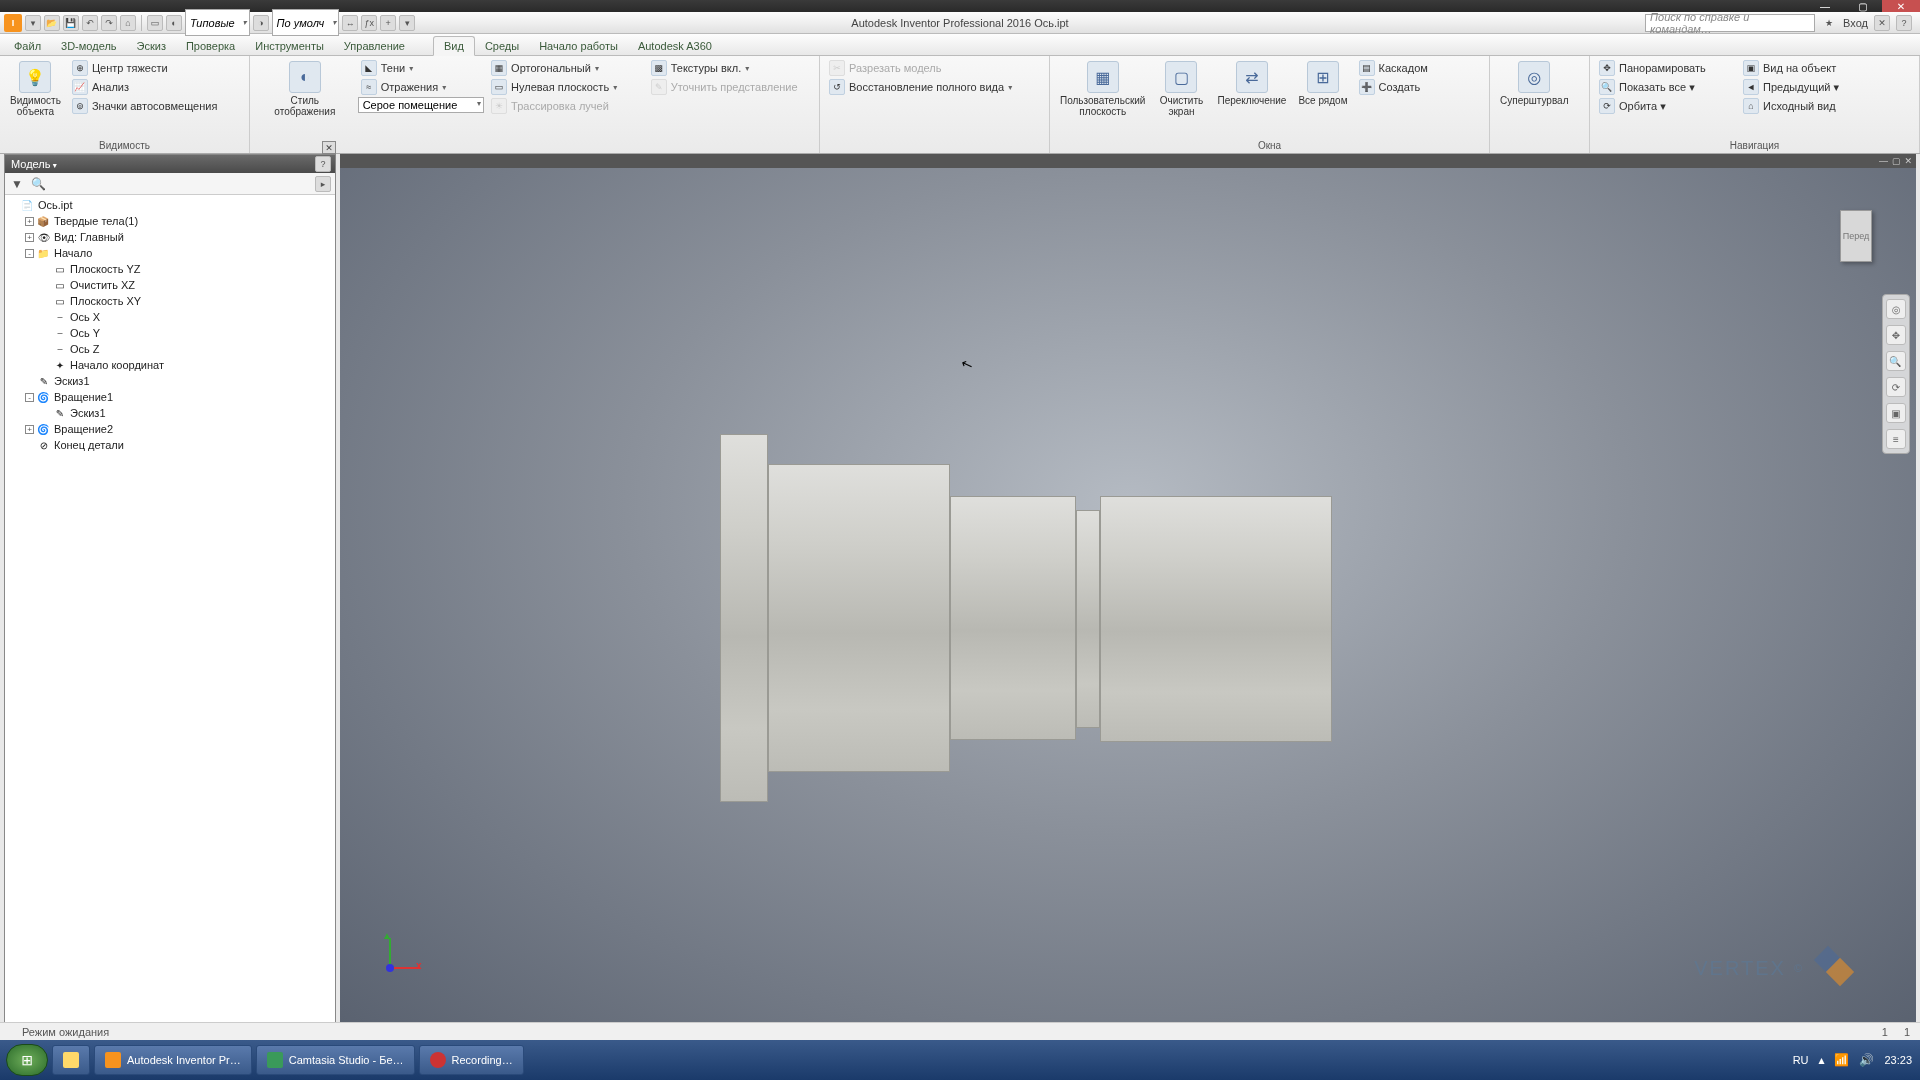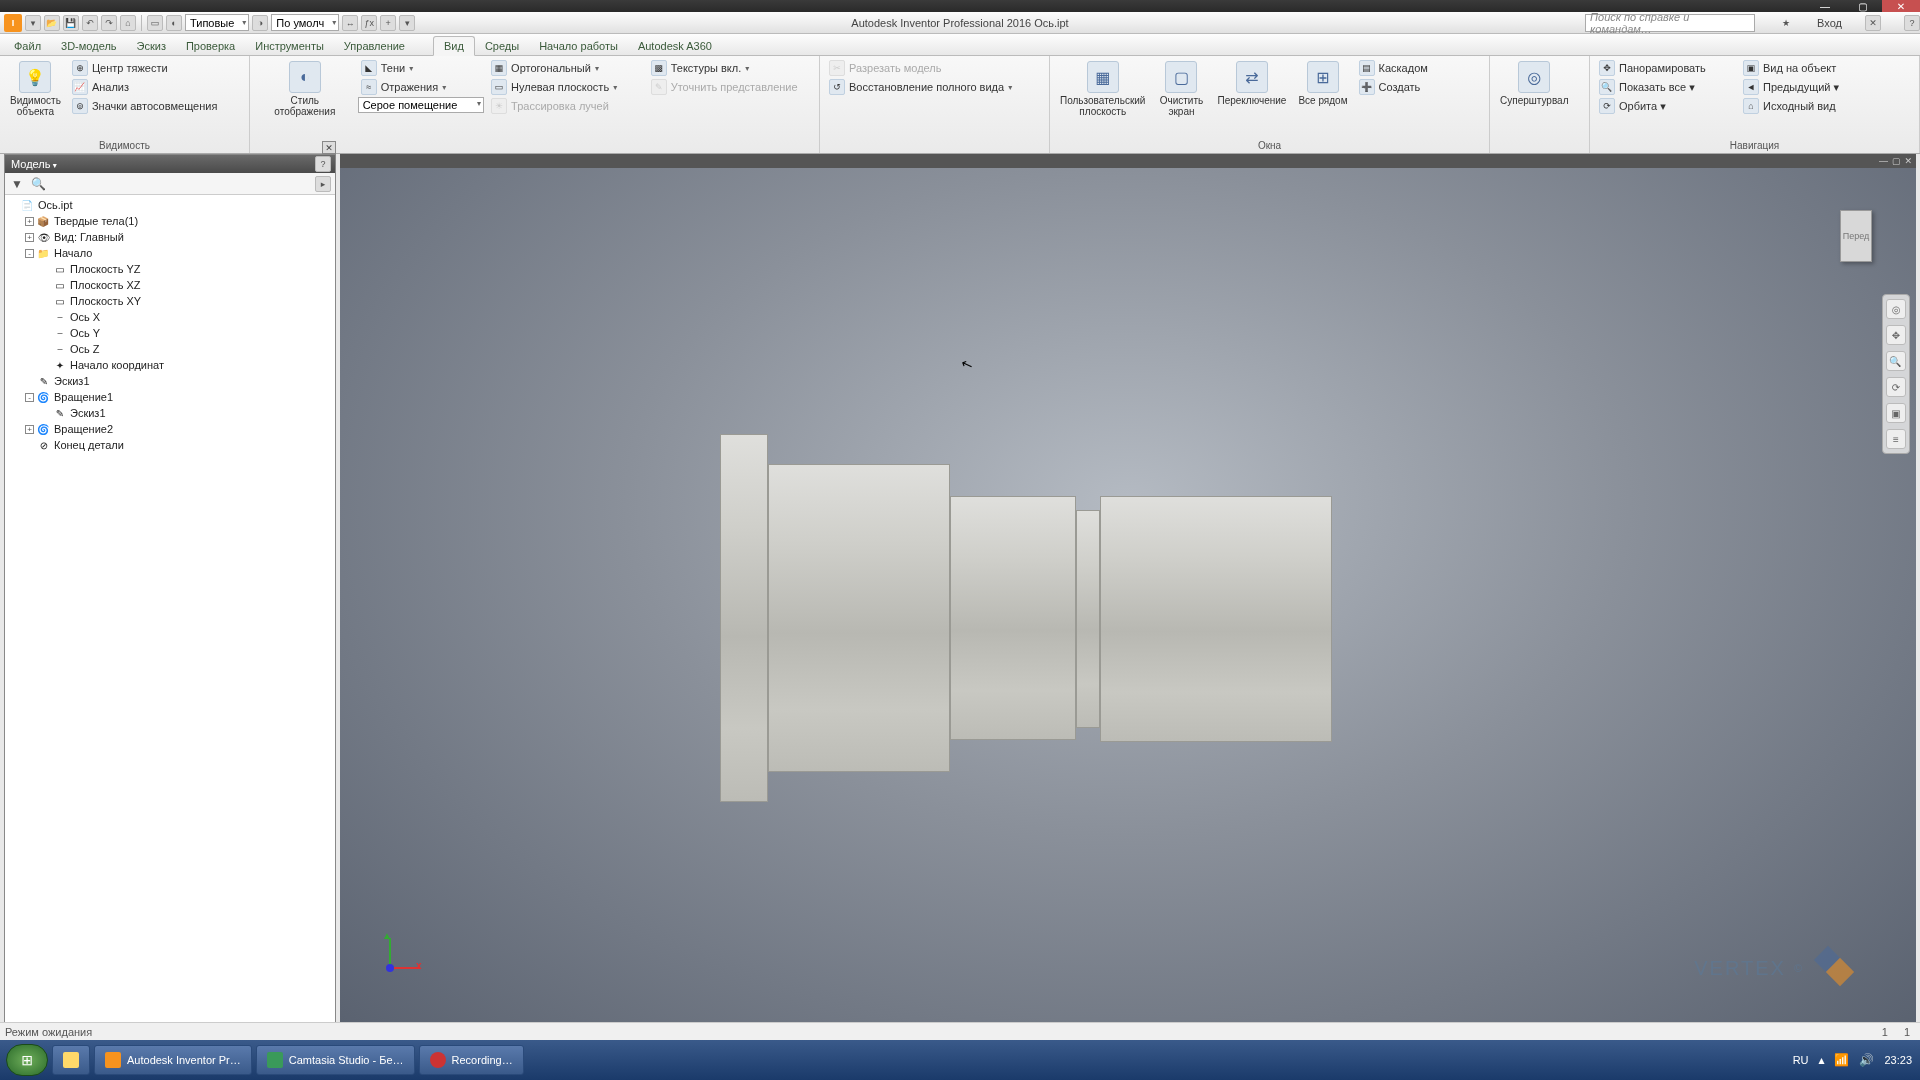--- a/index.html
+++ b/index.html
@@ -9,24 +9,24 @@
 .titlebar { height:12px; background:linear-gradient(#3a3a3a,#2a2a2a); color:#fff; display:flex; align-items:center; position:relative; }
 .winbtns { position:absolute; right:0; top:0; display:flex; }
 .winbtn { width:38px; height:12px; display:flex; align-items:center; justify-content:center; color:#fff; font-size:10px; }
 .winbtn.cls { background:#c75050; }
 
 
 .qat { height:22px; background:linear-gradient(#fdfdfd,#e1e1e1); border-bottom:1px solid #bbb; display:flex; align-items:center; padding:0 4px; gap:3px; position:relative; }
 .qat-ico { width:16px; height:16px; background:#ddd; border:1px solid #bbb; border-radius:2px; display:flex; align-items:center; justify-content:center; font-size:9px; color:#555; }
 .qat-logo { width:18px; height:18px; background:#f7931e; border-radius:2px; color:#fff; font-weight:bold; display:flex; align-items:center; justify-content:center; font-size:9px; }
 .qat-sep { width:1px; height:16px; background:#bbb; margin:0 2px; }
-.qat-combo { height:17px; border:1px solid #aaa; background:#fff; padding:0 14px 0 4px; font-size:11px; display:flex; align-items:center; position:relative; }
+.qat-combo { height:27px; border:1px solid #aaa; background:#fff; padding:0 14px 0 4px; font-size:11px; display:flex; align-items:center; position:relative;font-style:italic; }
 .qat-combo::after { content:"▾"; position:absolute; right:2px; font-size:8px; color:#666; }
 .qat-title { position:absolute; left:50%; transform:translateX(-50%); color:#444; font-size:11px; }
-.qat-right { position:absolute; right:0; display:flex; align-items:center; gap:23px; }
+.qat-right { position:absolute; right:8px; display:flex; align-items:center; gap:6px; }
 .search-box { width:170px; height:18px; background:#fff; border:1px solid #aaa; padding:0 4px; color:#888; font-style:italic; font-size:11px; display:flex; align-items:center; }
 
 
 .menutabs { height:22px; background:linear-gradient(#fdfdfd,#e8e8e8); border-bottom:1px solid #bbb; display:flex; align-items:flex-end; padding-left:4px; }
 .mtab { padding:3px 10px; color:#3a5a3a; font-size:11px; cursor:pointer; }
 .mtab.active { background:#f5f5f5; border:1px solid #bbb; border-bottom:1px solid #f5f5f5; border-radius:3px 3px 0 0; margin-bottom:-1px;margin-left:18px; }
 
 
 .ribbon { height:98px; background:linear-gradient(#f8f8f8,#eaeaea); border-bottom:1px solid #aaa; display:flex; }
 .rpanel { border-right:1px solid #ccc; display:flex; flex-direction:column; padding:3px 6px 0; }
@@ -79,21 +79,21 @@
 .cursor { position:absolute; left:621px; top:202px; font-size:14px; color:#000; transform:rotate(-20deg); }
 
 
 .watermark { position:absolute; right:60px; bottom:34px; display:flex; align-items:center; gap:8px; opacity:.55; }
 .watermark span { font-size:20px; color:#5a7a9a; letter-spacing:2px; }
 .wm-ico { width:44px; height:44px; position:relative; }
 .wm-ico::before,.wm-ico::after { content:""; position:absolute; width:20px; height:20px; background:#4a6a9a; transform:rotate(45deg); }
 .wm-ico::before{ left:6px; top:4px; } .wm-ico::after{ left:18px; top:16px; background:#f7931e; }
 
 
-.appstatus { position:absolute; left:0; right:0; bottom:40px; height:18px; background:#f0f0f0; border-top:1px solid #ccc; display:flex; align-items:center; padding:0 5px; font-size:11px; color:#555; }
+.appstatus { position:absolute; left:0; right:0; bottom:40px; height:18px; background:#f0f0f0; border-top:1px solid #ccc; display:flex; align-items:center; padding:0 22px; font-size:11px; color:#555; }
 .appstatus .right { position:absolute; right:10px; display:flex; gap:16px; }
 
 .taskbar { position:absolute; left:0; right:0; bottom:0; height:40px; background:linear-gradient(#3a5a8a,#1a3a6a); display:flex; align-items:center; padding:0 6px; gap:4px; }
 .startbtn { width:42px; height:32px; border-radius:16px; background:radial-gradient(#6fae5a,#2a6a2a); border:1px solid #1a4a1a; display:flex; align-items:center; justify-content:center; color:#fff; font-size:14px; }
 .tbtn { height:30px; padding:0 10px; background:linear-gradient(#5a7aac,#3a5a8a); border:1px solid #2a4a7a; border-radius:3px; color:#fff; font-size:11px; display:flex; align-items:center; gap:6px; max-width:190px; overflow:hidden; white-space:nowrap; }
 .tbtn .ti { width:16px; height:16px; background:#f7931e; border-radius:2px; }
 .tray { position:absolute; right:8px; display:flex; align-items:center; gap:10px; color:#fff; font-size:11px; }
 .tray .ti { font-size:12px; }
 </style>
 </head>
@@ -347,21 +347,21 @@
         <span>Начало</span>
       </div>
       <div class="tnode tw2">
         <div class="texp none"></div>
         <div class="tico">▭</div>
         <span>Плоскость YZ</span>
       </div>
       <div class="tnode tw2">
         <div class="texp none"></div>
         <div class="tico">▭</div>
-        <span>Плоскость XZ</span>
+        <span>Очистить XZ</span>
       </div>
       <div class="tnode tw2">
         <div class="texp none"></div>
         <div class="tico">▭</div>
         <span>Плоскость XY</span>
       </div>
       <div class="tnode tw2">
         <div class="texp none"></div>
         <div class="tico">⎯</div>
         <span>Ось X</span>

